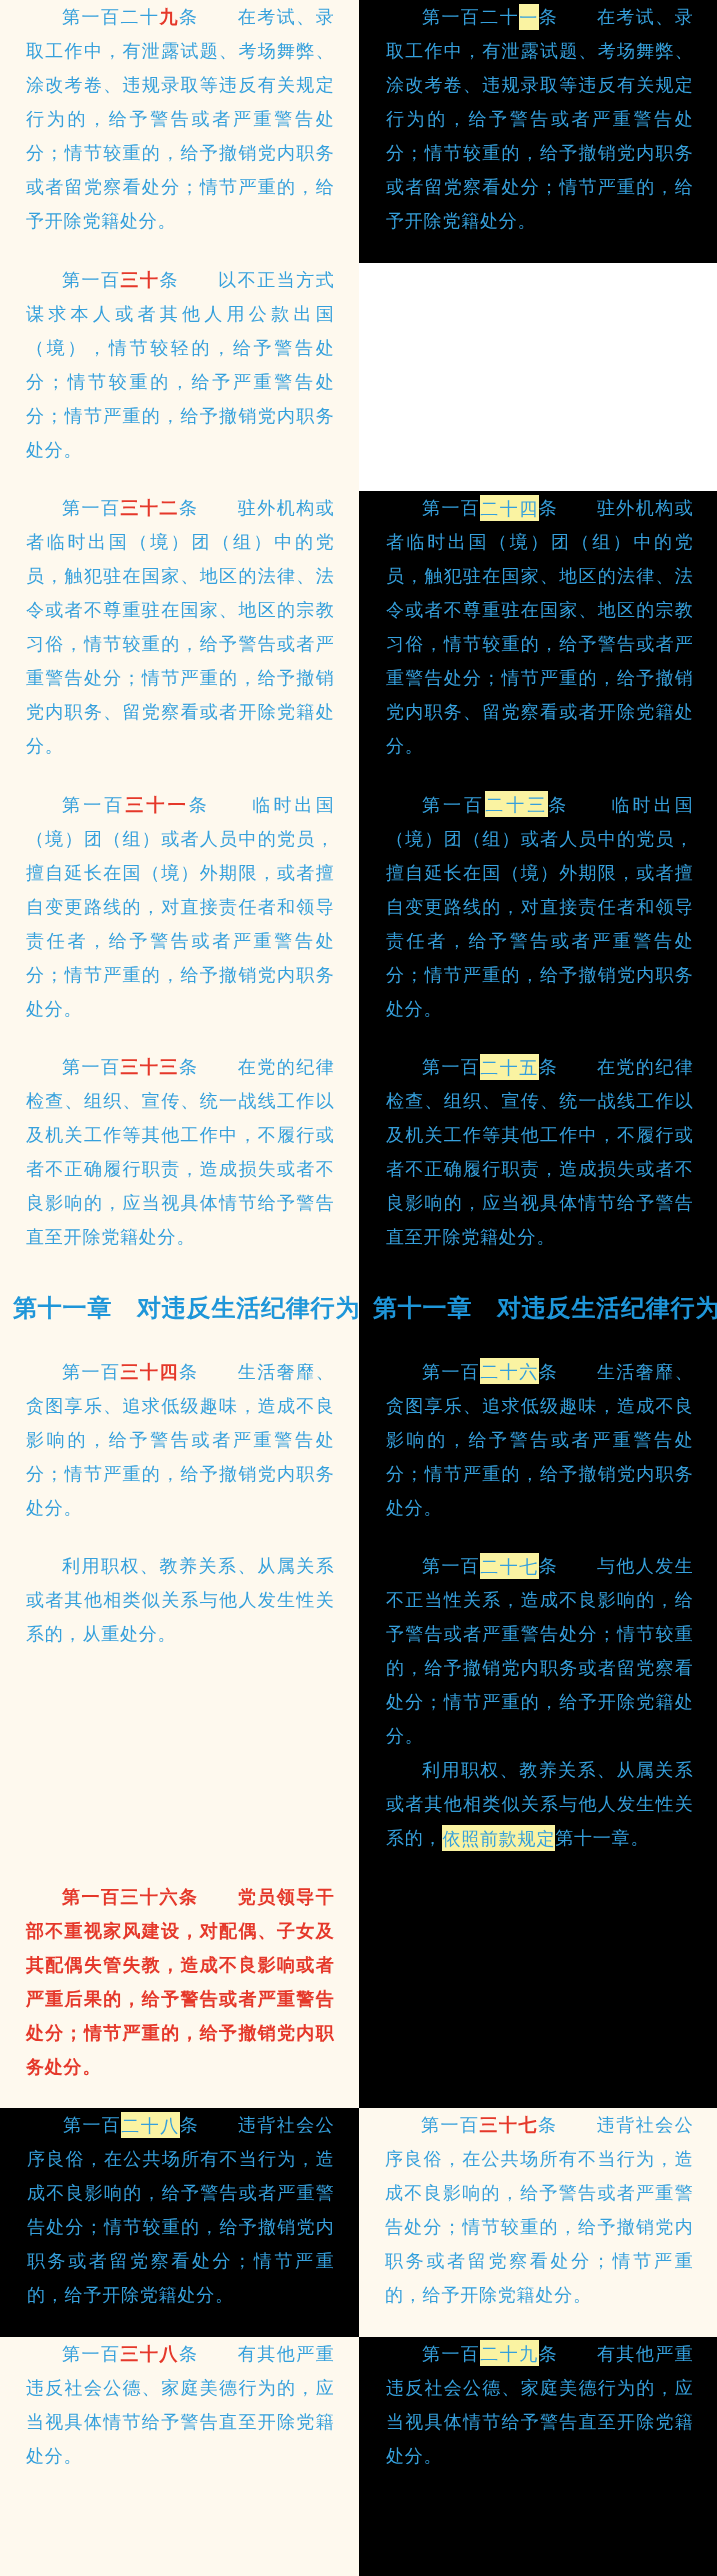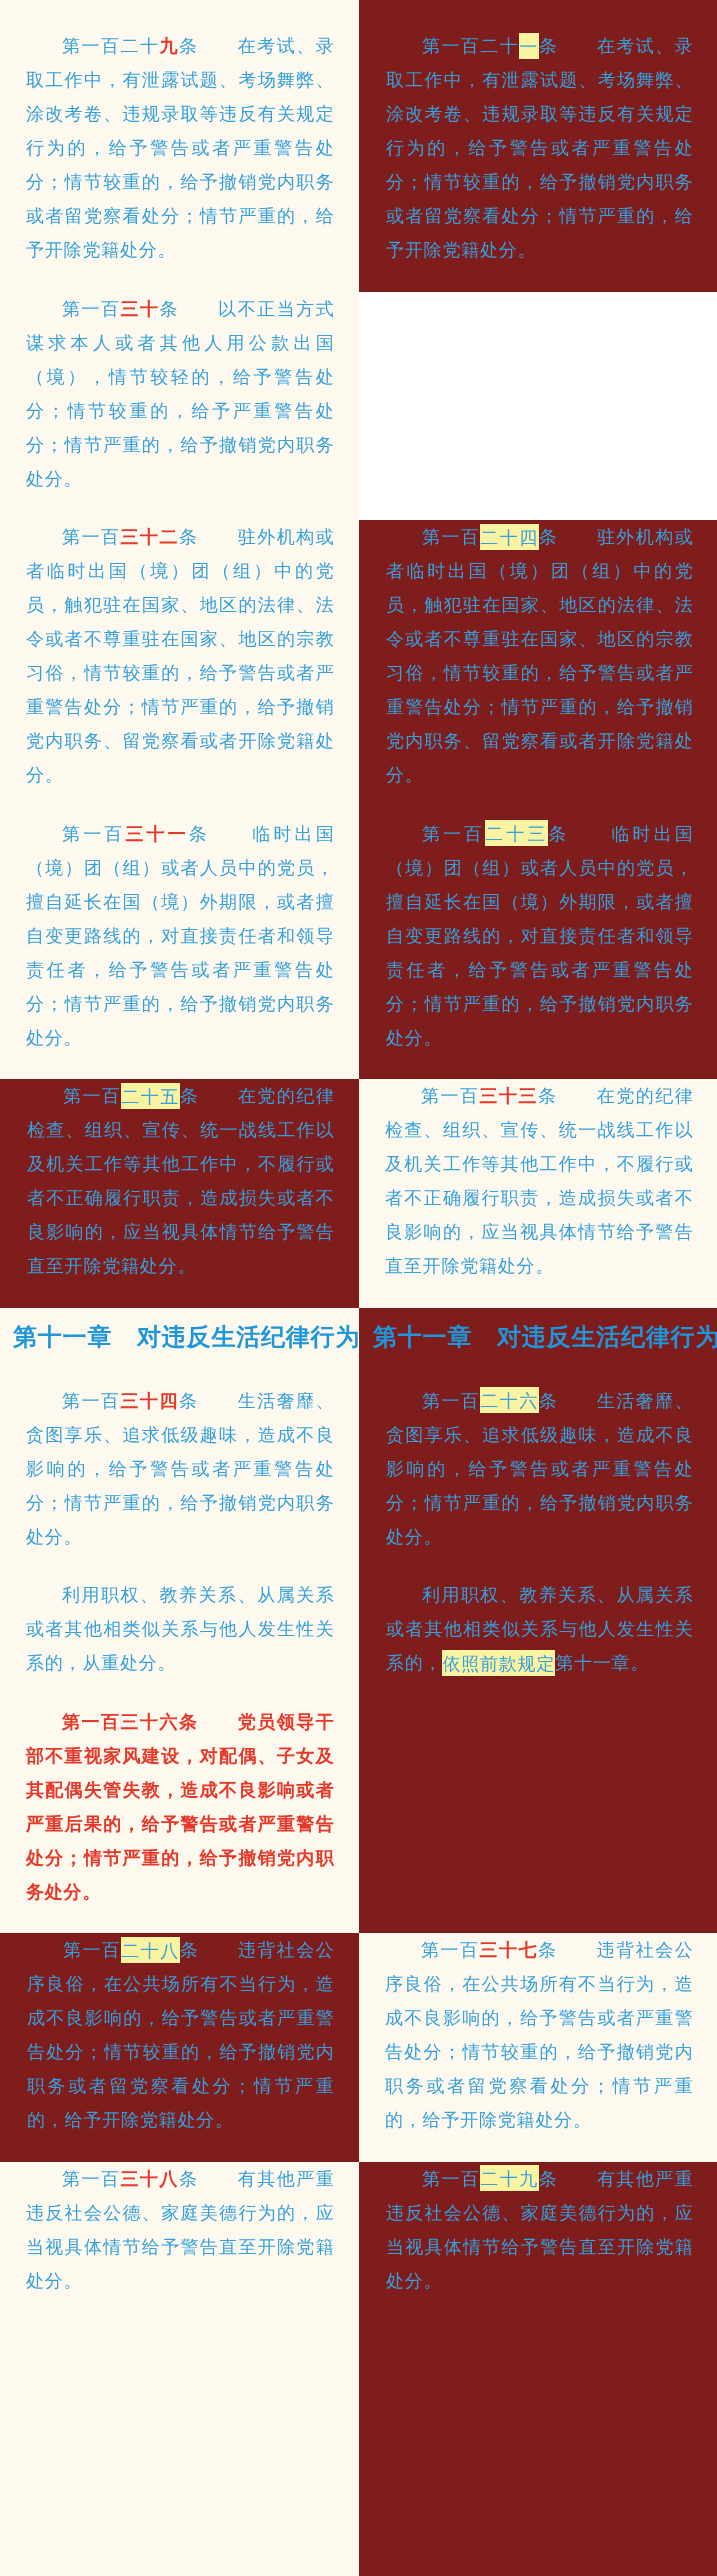--- a/index.html
+++ b/index.html
@@ -11,25 +11,25 @@
     display:flex;
     flex-direction:column;
     width:718px;
     min-height:2576px;
     overflow:hidden;
   }
   .rows{flex:0 0 auto;display:flex;flex-direction:column;}
   .row{display:flex;align-items:stretch;}
   .cell{box-sizing:border-box;}
   .cell.left{width:359px;background:#FEF9EE;padding:0 24.5px 0 26px;}
-  .cell.right{width:359px;background:#7f1d1d;padding:0 24.5px 0 27px;}
+  .cell.right{width:359px;background:#000000;padding:0 24.5px 0 27px;}
   .filler{flex:1 1 auto;display:flex;}
   .filler .cell{min-height:16.3px;}
 
-  .rows .row:first-child .article{margin-top:29px;}
+  .rows .row:first-child .article{}
 
   .article{margin:0 0 24.5px 0;}
   .article p{
     margin:0;
     font-size:18px;
     line-height:34px;
     color:#35A0DC;
     text-indent:2em;
     text-align:justify;
     text-justify:inter-character;
@@ -90,28 +90,28 @@
             <p><span class="seg-n">第一百</span><span class="seg-r">三十一</span><span class="seg-n">条　　临时出国（境）团（组）或者人员中的党员，擅自延长在国（境）外期限，或者擅自变更路线的，对直接责任者和领导责任者，给予警告或者严重警告处分；情节严重的，给予撤销党内职务处分。</span></p>
           </div>
         </div>
         <div class="cell right">
           <div class="article">
             <p><span class="seg-n">第一百</span><span class="seg-h">二十三</span><span class="seg-n">条　　临时出国（境）团（组）或者人员中的党员，擅自延长在国（境）外期限，或者擅自变更路线的，对直接责任者和领导责任者，给予警告或者严重警告处分；情节严重的，给予撤销党内职务处分。</span></p>
           </div>
         </div>
       </div>
       <div class="row">
+        <div class="cell left">
+          <div class="article">
+            <p><span class="seg-n">第一百</span><span class="seg-r">三十三</span><span class="seg-n">条　　在党的纪律检查、组织、宣传、统一战线工作以及机关工作等其他工作中，不履行或者不正确履行职责，造成损失或者不良影响的，应当视具体情节给予警告直至开除党籍处分。</span></p>
+          </div>
+        </div>
         <div class="cell right">
           <div class="article">
             <p><span class="seg-n">第一百</span><span class="seg-h">二十五</span><span class="seg-n">条　　在党的纪律检查、组织、宣传、统一战线工作以及机关工作等其他工作中，不履行或者不正确履行职责，造成损失或者不良影响的，应当视具体情节给予警告直至开除党籍处分。</span></p>
-          </div>
-        </div>
-        <div class="cell left">
-          <div class="article">
-            <p><span class="seg-n">第一百</span><span class="seg-r">三十三</span><span class="seg-n">条　　在党的纪律检查、组织、宣传、统一战线工作以及机关工作等其他工作中，不履行或者不正确履行职责，造成损失或者不良影响的，应当视具体情节给予警告直至开除党籍处分。</span></p>
           </div>
         </div>
       </div>
       <div class="row">
         <div class="cell left">
           <div class="chapter">第十一章　对违反生活纪律行为的处分</div>
         </div>
         <div class="cell right">
           <div class="chapter">第十一章　对违反生活纪律行为的处分</div>
         </div>
@@ -129,20 +129,21 @@
         </div>
       </div>
       <div class="row">
         <div class="cell left">
           <div class="article">
             <p><span class="seg-n">利用职权、教养关系、从属关系或者其他相类似关系与他人发生性关系的，从重处分。</span></p>
           </div>
         </div>
         <div class="cell right">
           <div class="article">
+            <p><span class="seg-n">第一百</span><span class="seg-h">二十七</span><span class="seg-n">条　　与他人发生不正当性关系，造成不良影响的，给予警告或者严重警告处分；情节较重的，给予撤销党内职务或者留党察看处分；情节严重的，给予开除党籍处分。</span></p>
             <p><span class="seg-n">利用职权、教养关系、从属关系或者其他相类似关系与他人发生性关系的，</span><span class="seg-h">依照前款规定</span><span class="seg-n">第十一章。</span></p>
           </div>
         </div>
       </div>
       <div class="row">
         <div class="cell left">
           <div class="article">
             <p><span class="seg-r">第一百三十六条　　党员领导干部不重视家风建设，对配偶、子女及其配偶失管失教，造成不良影响或者严重后果的，给予警告或者严重警告处分；情节严重的，给予撤销党内职务处分。</span></p>
           </div>
         </div>

